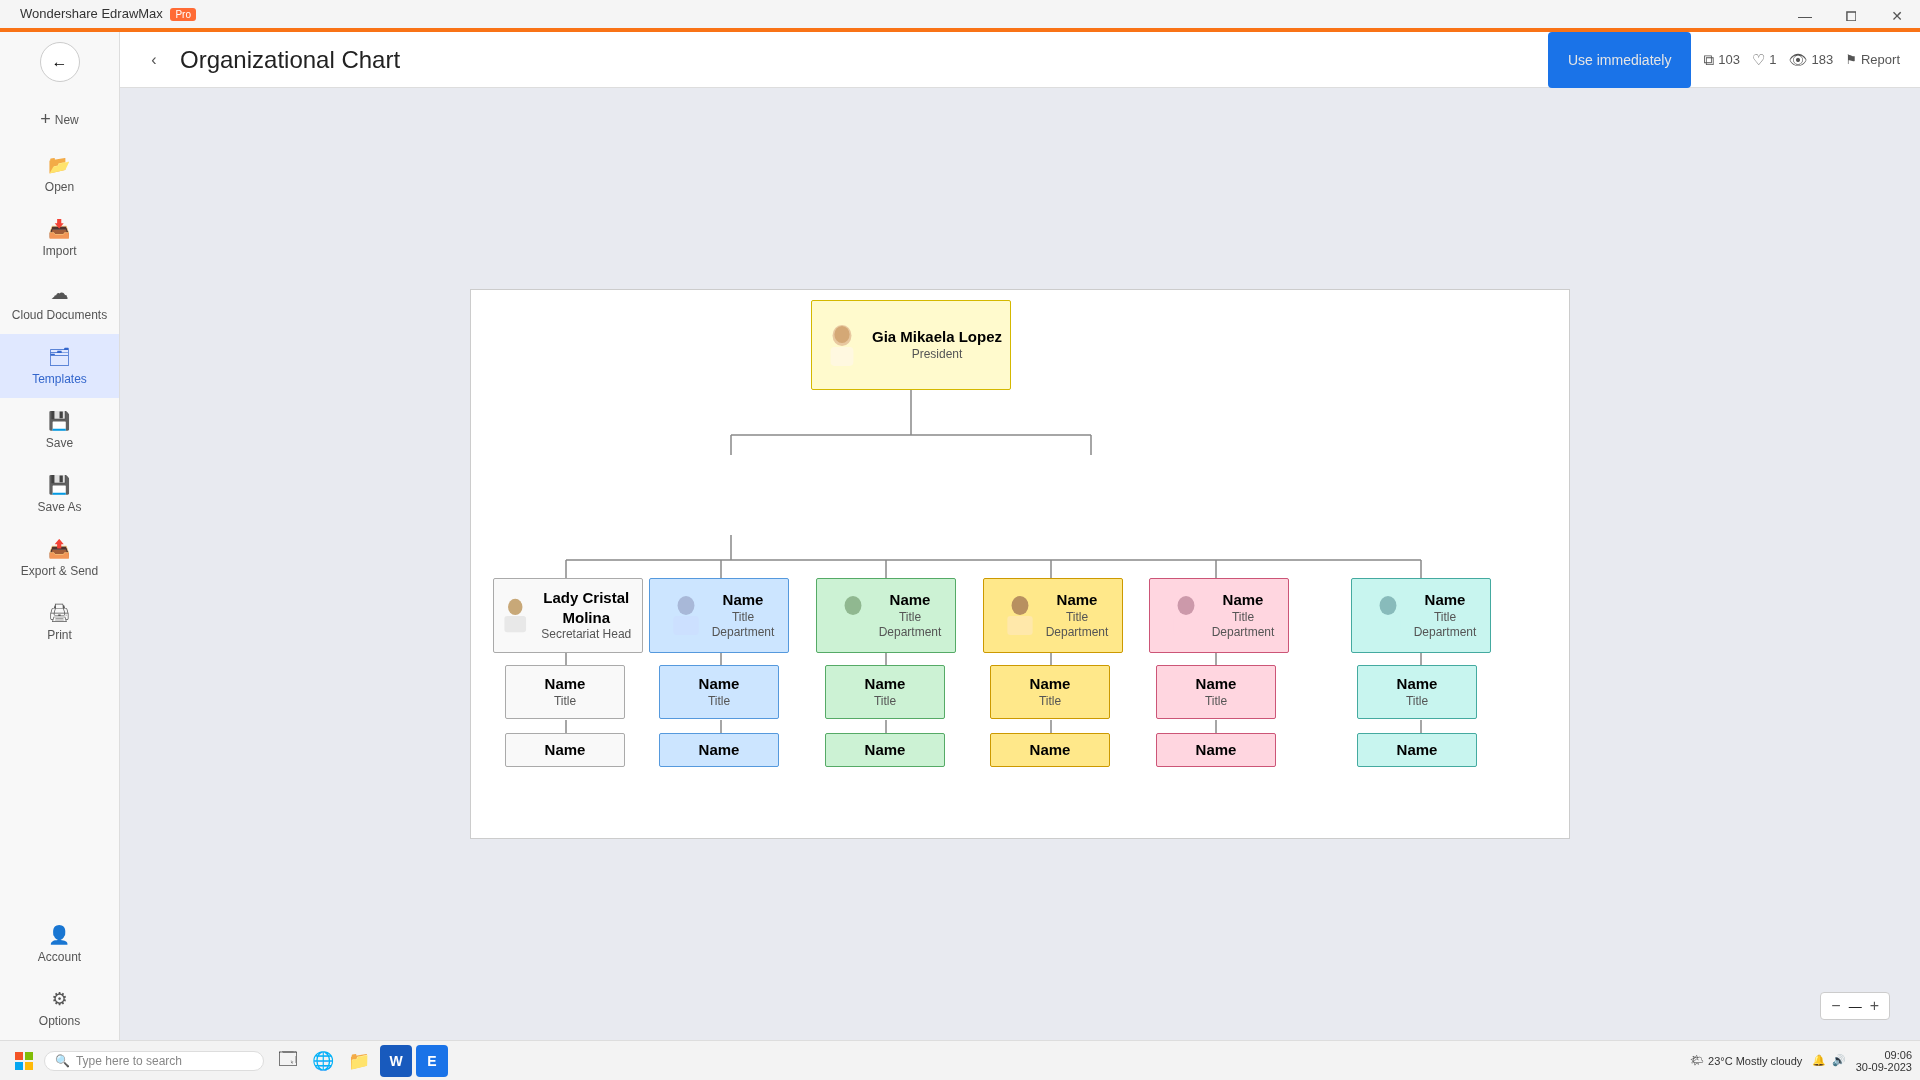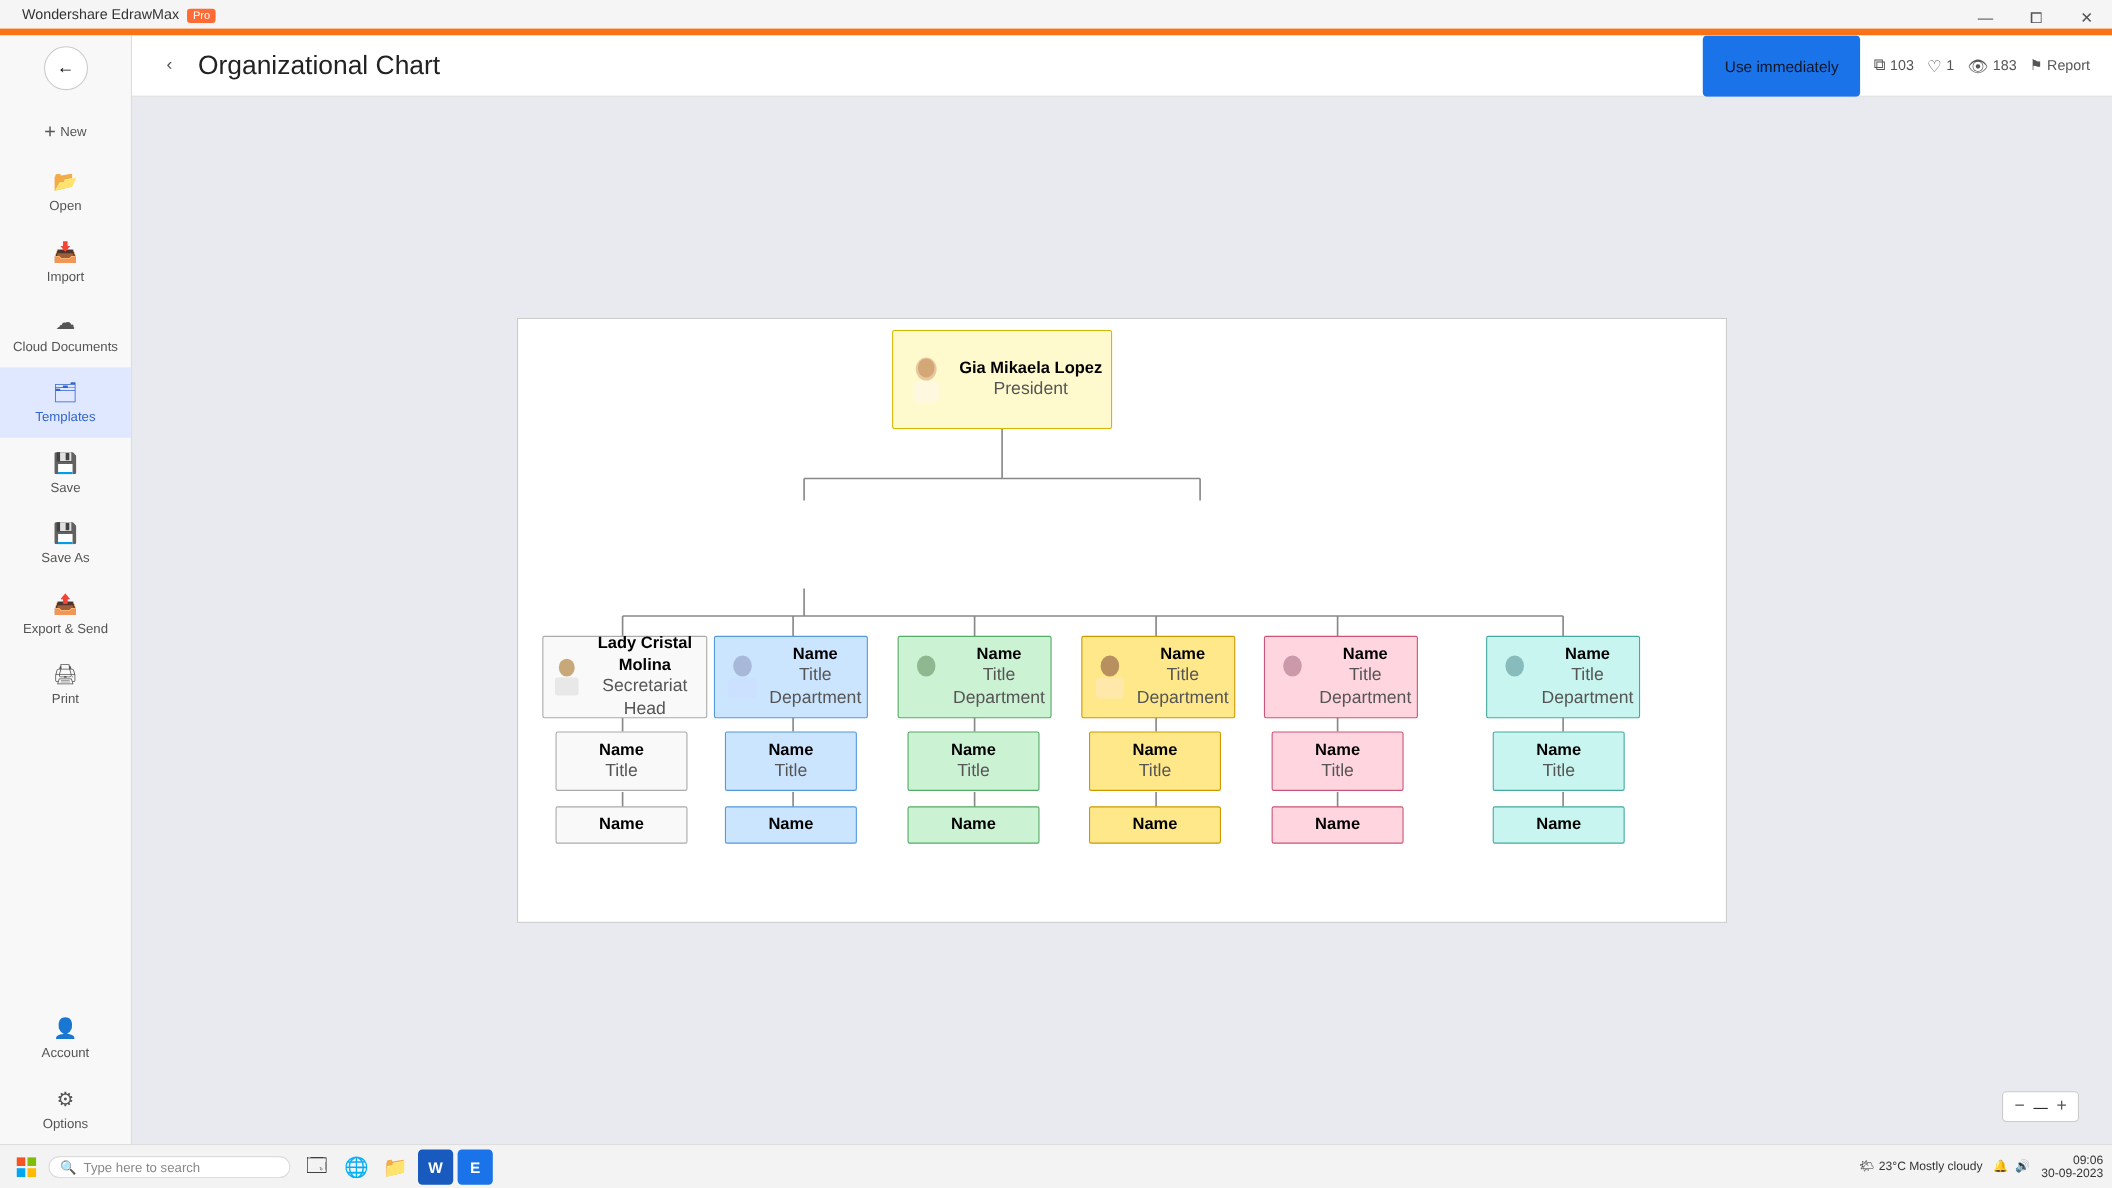--- a/index.html
+++ b/index.html
@@ -1,21 +1,21 @@
 <!DOCTYPE html>
 <html><head>
   <meta charset="utf-8">
   <style>
     * { margin: 0; padding: 0; box-sizing: border-box; }
     body { width: 1920px; height: 1080px; overflow: hidden; font-family: 'Segoe UI', sans-serif; background: #f0f2f5; display: flex; flex-direction: column; }
 
     
     .titlebar {
       height: 32px; background: #f5f5f5; display: flex; align-items: center; justify-content: center;
-      position: relative; border-bottom: 6px solid #f97316; flex-shrink: 0;
+      position: relative; border-bottom: 4px solid #f97316; flex-shrink: 0;
     }
     .titlebar-title { font-size: 13px; color: #333; }
     .titlebar-controls { position: absolute; right: 0; top: 0; display: flex; height: 32px; }
     .titlebar-btn { width: 46px; height: 32px; display: flex; align-items: center; justify-content: center; font-size: 14px; cursor: pointer; color: #555; }
     .titlebar-logo { position: absolute; left: 20px; top: 4px; }
     .pro-badge { background: #ff6b35; color: white; font-size: 10px; padding: 1px 5px; border-radius: 3px; margin-left: 4px; }
 
     
     .main-layout { display: flex; flex: 1; overflow: hidden; }
 
@@ -36,21 +36,21 @@
 
     
     .content-header {
       height: 56px; background: white; border-bottom: 1px solid #ddd;
       display: flex; align-items: center; padding: 0 20px; gap: 12px;
       flex-shrink: 0;
     }
     .header-back-btn { width: 28px; height: 28px; display: flex; align-items: center; justify-content: center; cursor: pointer; color: #555; font-size: 16px; }
     .header-title { font-size: 24px; font-weight: 500; color: #222; flex: 1; }
     .header-actions { display: flex; align-items: center; gap: 12px; }
-    .use-immediately-btn { background: #1a73e8; color: #0f172a; border: none; padding: 20px 20px; border-radius: 4px; font-size: 14px; cursor: pointer; font-weight: 500; }
+    .use-immediately-btn { background: #1a73e8; color: #e5e5e5; border: none; padding: 20px 20px; border-radius: 4px; font-size: 14px; cursor: pointer; font-weight: 500; }
     .header-stat { display: flex; align-items: center; gap: 4px; font-size: 13px; color: #555; }
     .header-stat-icon { font-size: 15px; }
     .report-btn { display: flex; align-items: center; gap: 4px; font-size: 13px; color: #555; cursor: pointer; }
 
     
     .canvas-area { flex: 1; background: #e8eaf0; overflow: hidden; display: flex; align-items: center; justify-content: center; position: relative; }
     .canvas-inner { background: white; width: 1100px; height: 550px; border: 1px solid #ccc; position: relative; overflow: visible; }
 
     
     .zoom-bar { position: absolute; bottom: 20px; right: 30px; display: flex; align-items: center; gap: 8px; background: white; border: 1px solid #ccc; border-radius: 4px; padding: 4px 10px; font-size: 13px; }
@@ -58,21 +58,21 @@
 
     
     .connector-svg { position: absolute; top: 0; left: 0; width: 100%; height: 100%; pointer-events: none; }
 
     
     .org-box {
       position: absolute; border: 1px solid #bbb; display: flex; flex-direction: column; align-items: center;
       justify-content: center; text-align: center; font-size: 11px; border-radius: 2px;
     }
     .org-box .box-name { font-weight: 600; font-size: 15px; line-height: 1.3; }
-    .org-box .box-title { font-size: 16px; color: #555; line-height: 1.3; }
+    .org-box .box-title { font-size: 12px; color: #555; line-height: 1.3; }
 
     
     .box-yellow { background: #fffacd; border-color: #d4b800; }
     .box-blue { background: #cce5ff; border-color: #5599dd; }
     .box-green { background: #ccf2d4; border-color: #55aa66; }
     .box-gold { background: #ffe88a; border-color: #cc9900; }
     .box-pink { background: #ffd6e0; border-color: #cc5577; }
     .box-teal { background: #c8f5ef; border-color: #44aaa0; }
     .box-white { background: #f9f9f9; border-color: #aaaaaa; }
 

